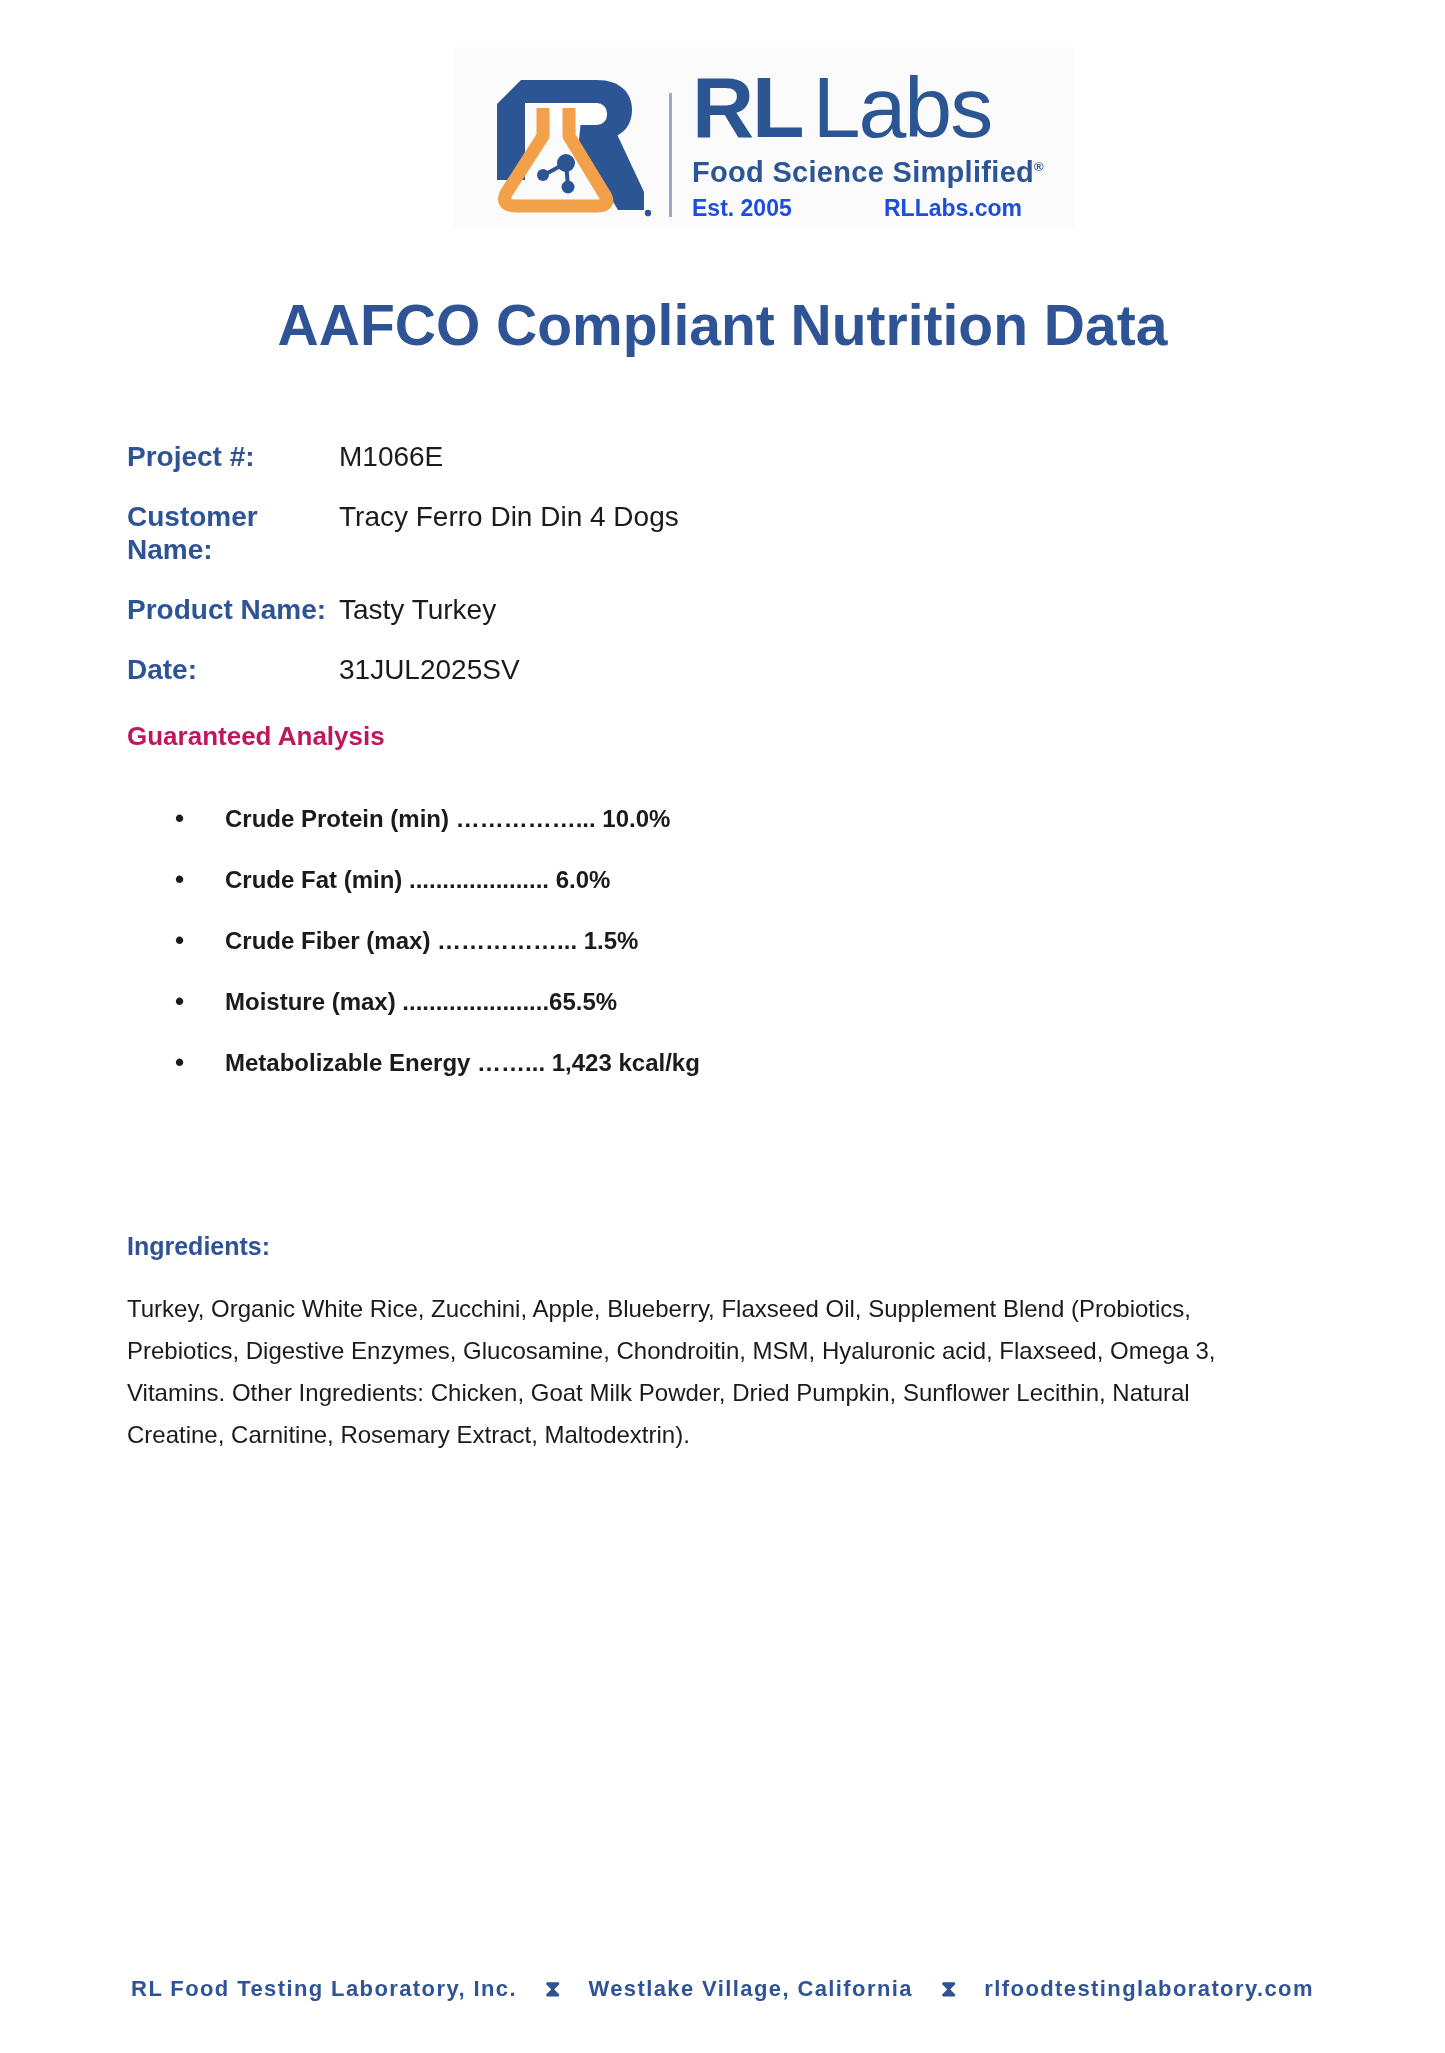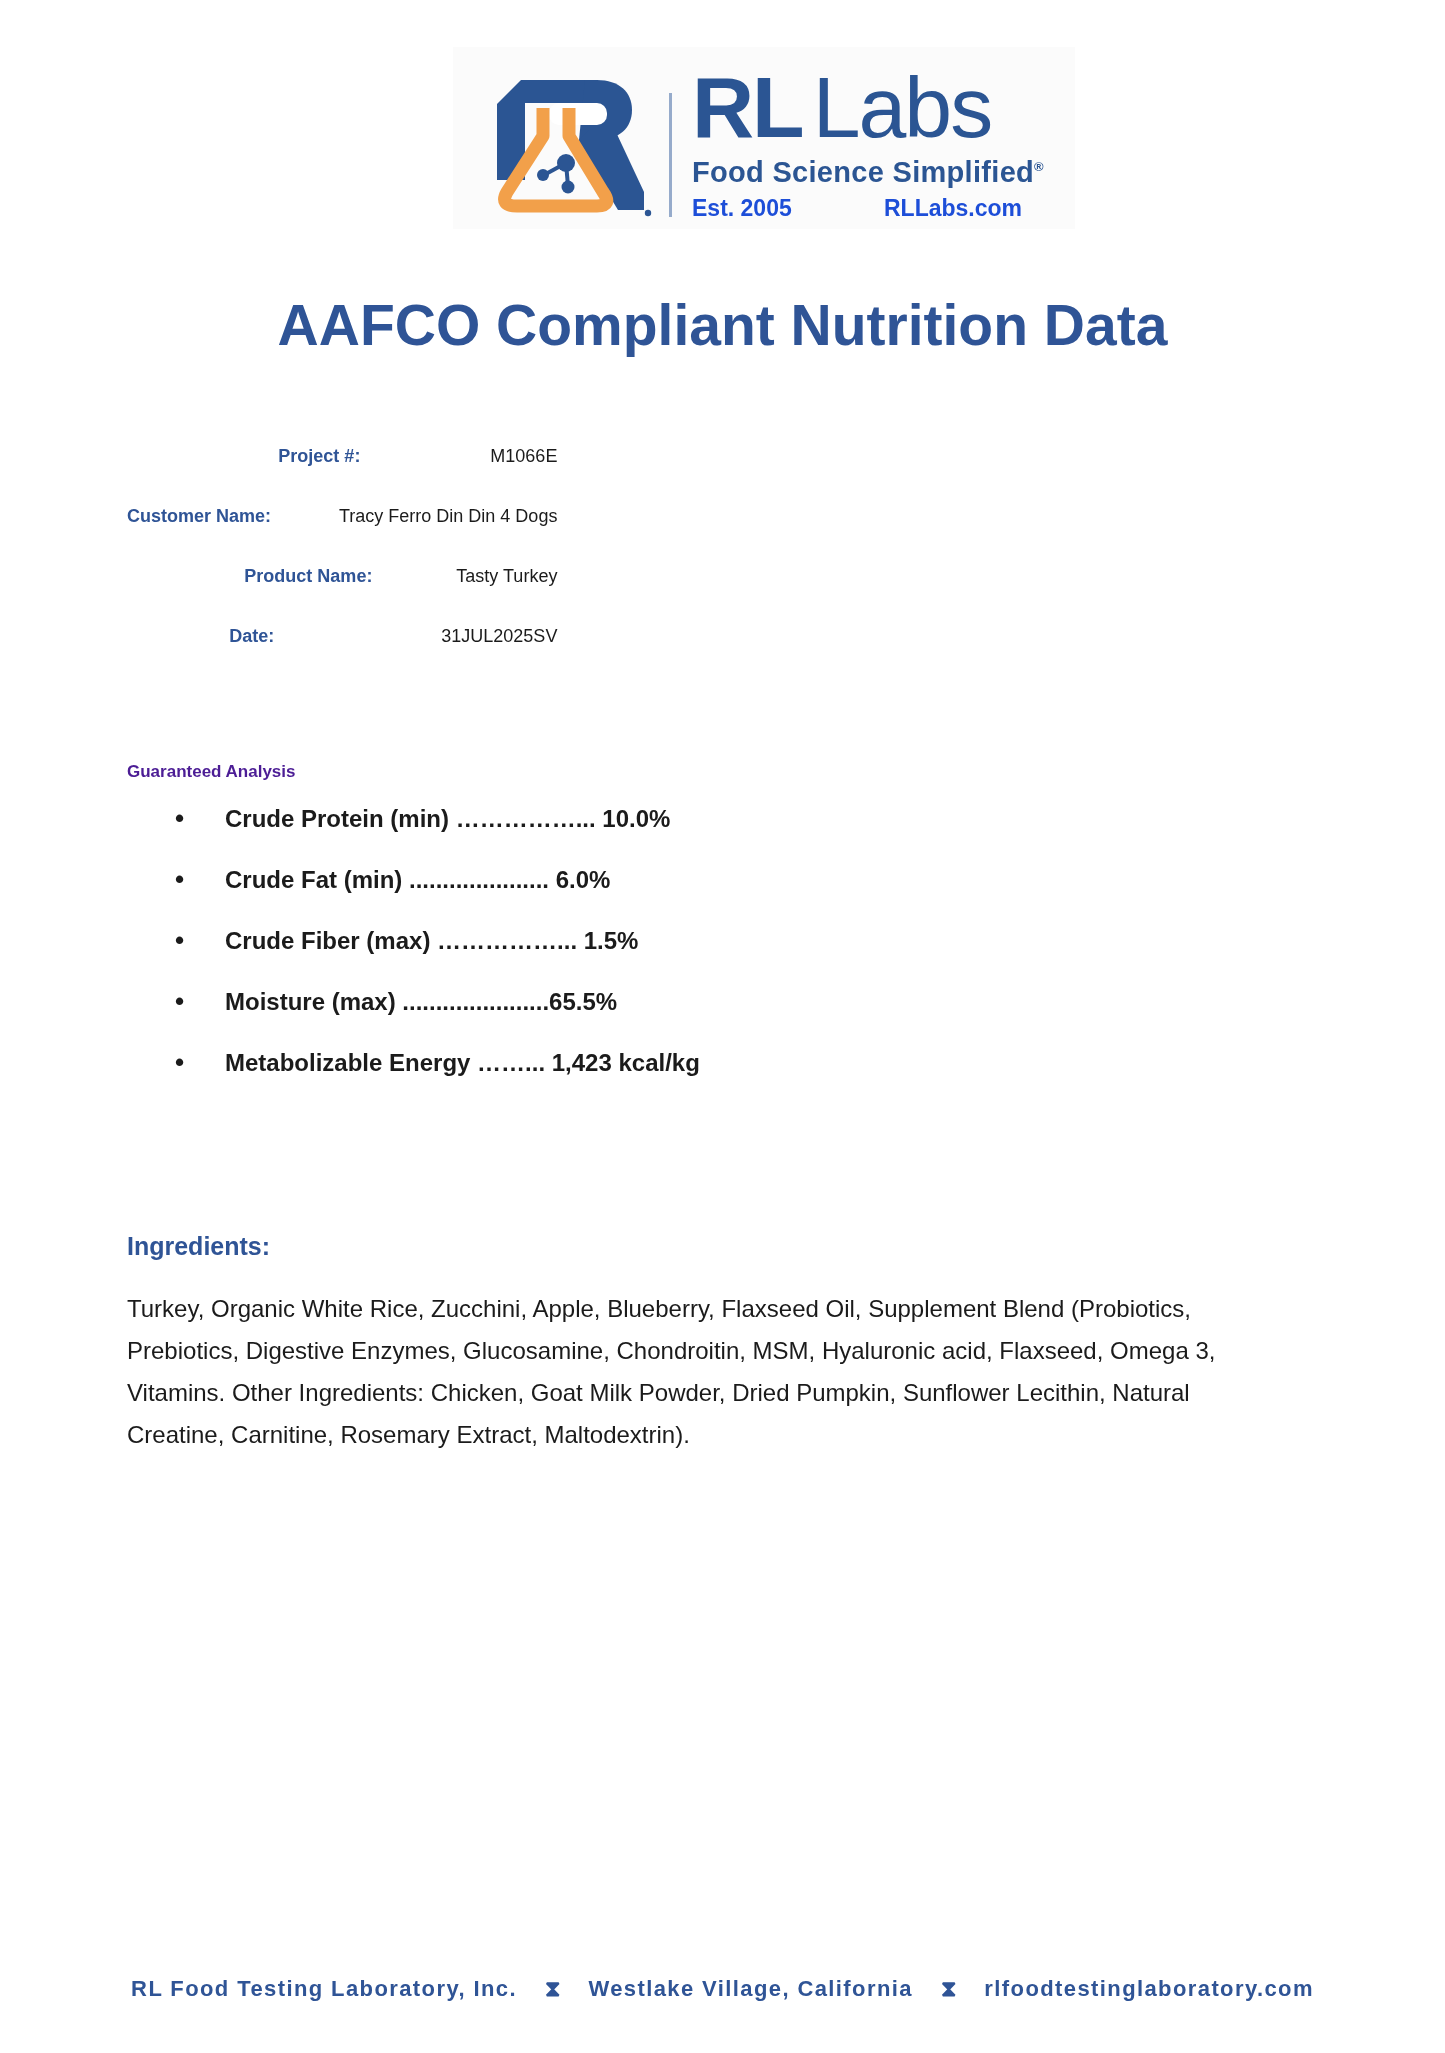--- a/index.html
+++ b/index.html
@@ -46,28 +46,28 @@
 
   
   .doc-title{
     position:absolute;top:292px;left:0;width:100%;
     text-align:center;
     font-size:57px;font-weight:bold;color:#2f5496;
   }
 
   
   .info{position:absolute;left:127px;top:440px;}
-  .info-row{display:flex;margin-bottom:27px;font-size:18px;line-height:33px;justify-content:flex-end;}
+  .info-row{display:flex;margin-bottom:27px;font-size:28px;line-height:33px;}
   .info-label{width:212px;font-weight:bold;color:#2f5496;}
   .info-value{color:#1b1b1b;}
 
   
   .ga-heading{
-    position:absolute;left:127px;top:762px;
-    font-size:17px;font-weight:bold;color:#4c1d95;
+    position:absolute;left:127px;top:721px;
+    font-size:26px;font-weight:bold;color:#be185d;
   }
   .ga-list{
     position:absolute;left:127px;top:802px;
     list-style:none;margin:0;padding:0;
   }
   .ga-list li{
     position:relative;
     padding-left:98px;margin-bottom:28px;
     font-size:24px;line-height:33px;font-weight:bold;color:#1b1b1b;
     white-space:nowrap;

